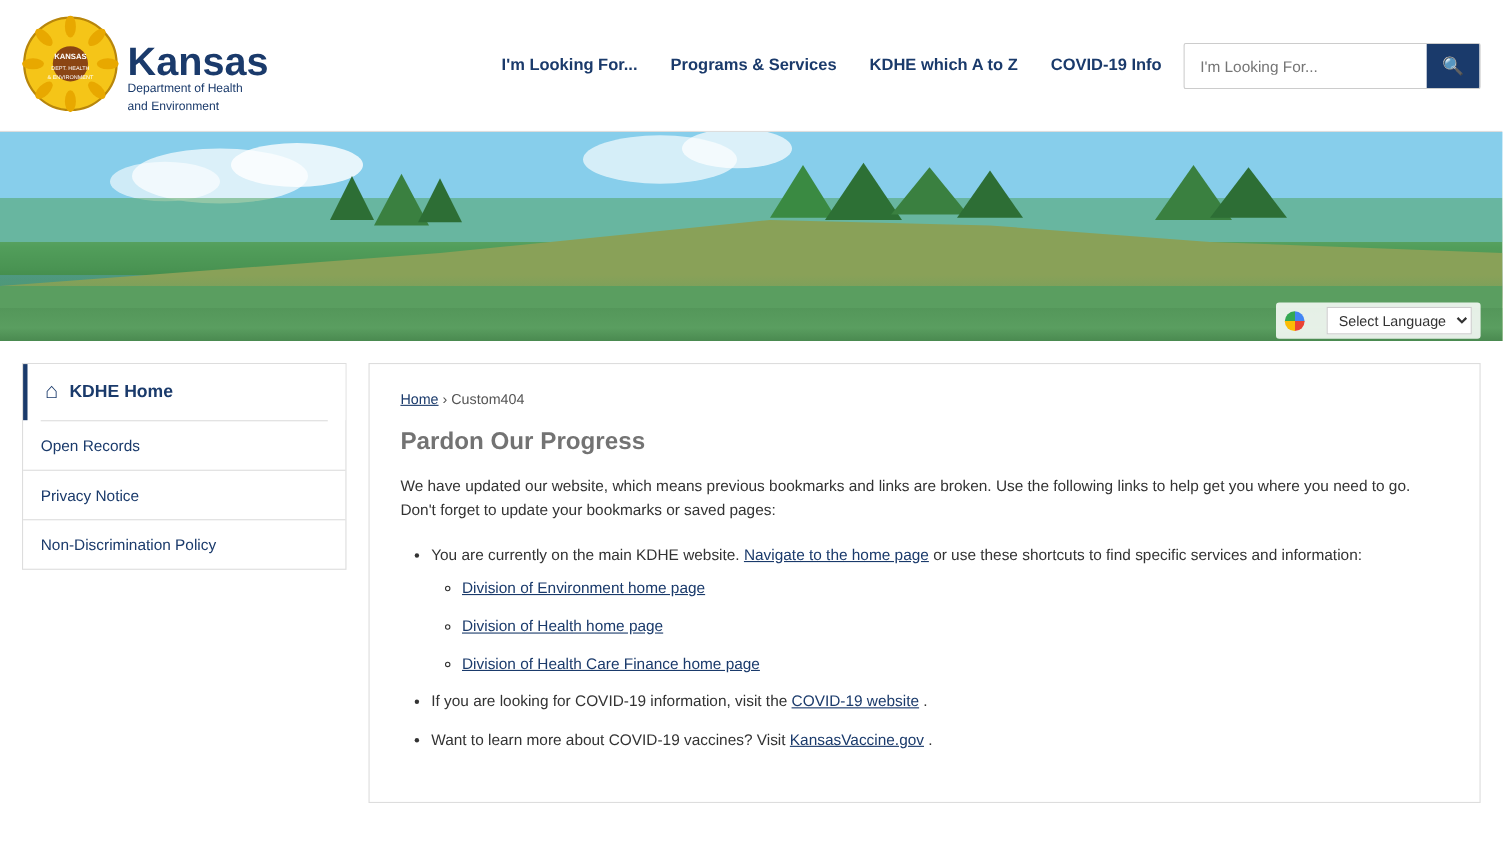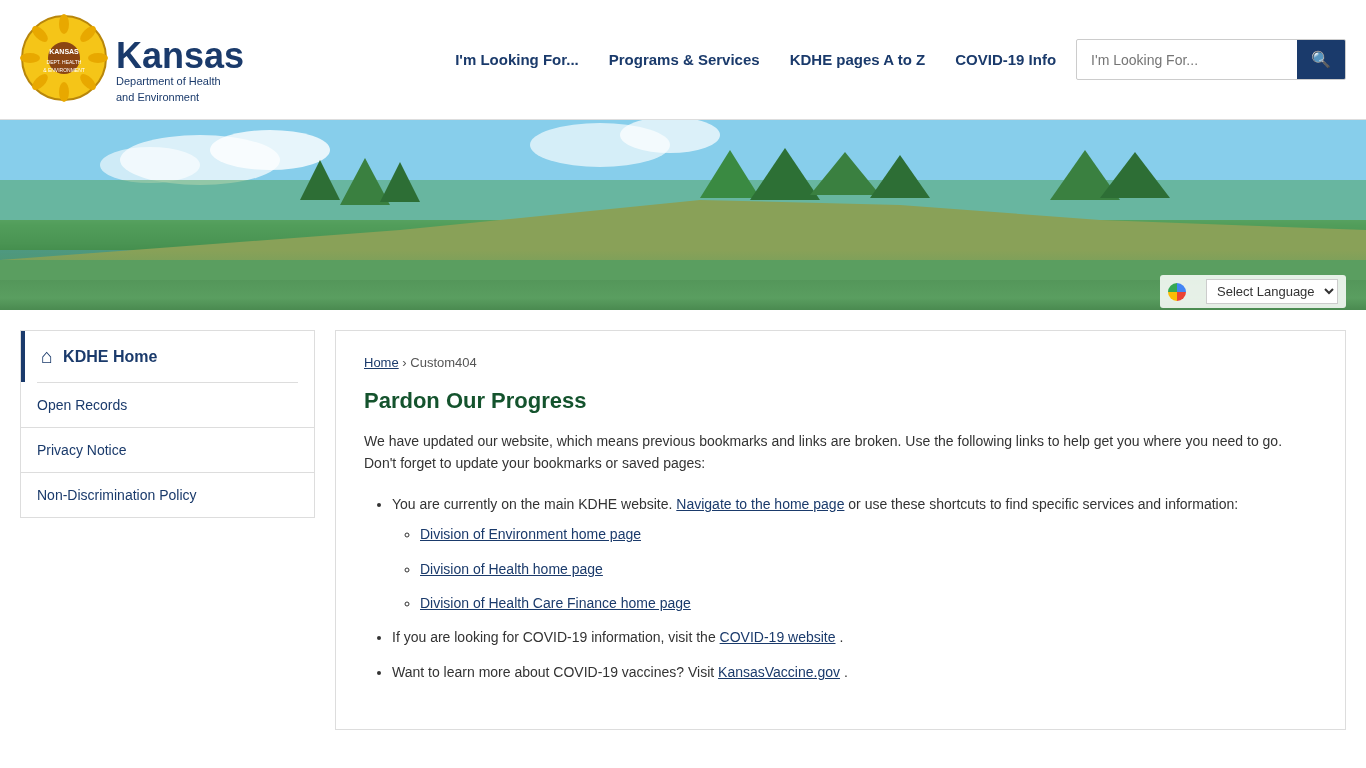--- a/index.html
+++ b/index.html
@@ -194,21 +194,21 @@
       color: #1a3a6b;
       text-decoration: none;
       text-align: right;
     }
     .breadcrumb span { color: #555; }
 
     
     .page-title {
       font-size: 22px;
       font-weight: 700;
-      color: #14532d;
+      color: #737373;
       margin-bottom: 12px;
     }
     .intro-text {
       font-size: 14px;
       line-height: 1.6;
       margin-bottom: 18px;
       color: #333;
       margin-top: 16px;
     }
 
@@ -265,21 +265,21 @@
     <div class="logo-text-area">
       <span class="logo-kansas">Kansas</span>
       <span class="logo-dept">Department of Health</span>
       <span class="logo-dept">and Environment</span>
     </div>
   </div>
 
   <nav>
     <a href="#">I'm Looking For...</a>
     <a href="#">Programs &amp; Services</a>
-    <a href="#">KDHE pages A to Z</a>
+    <a href="#">KDHE which A to Z</a>
     <a href="#">COVID-19 Info</a>
   </nav>
 
   <div class="search-bar">
     <input type="text" placeholder="I'm Looking For..." style="">
     <button>🔍</button>
   </div>
 </header>
 
 <div class="hero">

